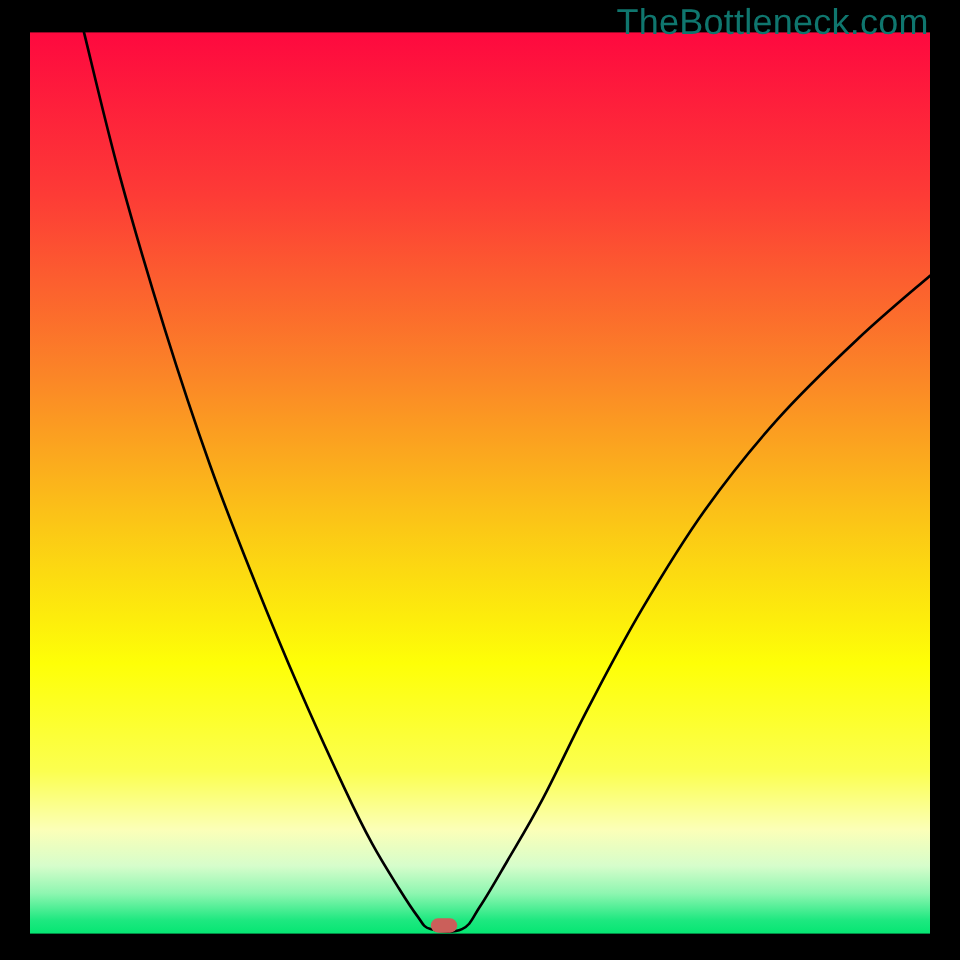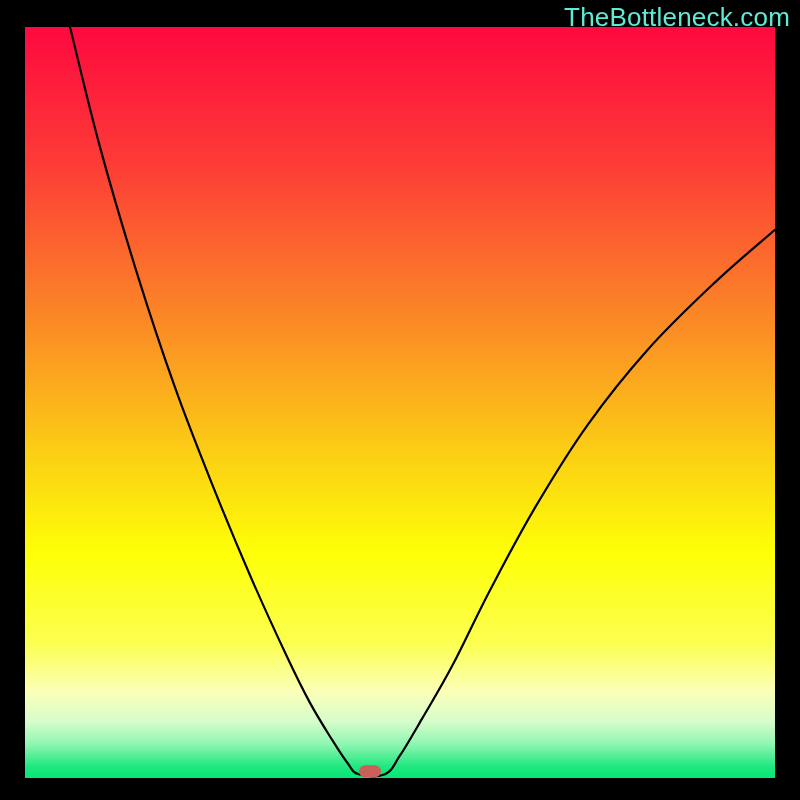--- a/index.html
+++ b/index.html
@@ -13,24 +13,24 @@
   }
   .frame {
     position: relative;
     width: 800px;
     height: 800px;
     background: #000;
   }
   .watermark {
     position: absolute;
     top: 2px;
-    right: 10px;
-    font-size: 26px;
+    right: 26px;
+    font-size: 30px;
     font-weight: 500;
-    color: #5eead4;
+    color: #0f766e;
     letter-spacing: 0.2px;
     z-index: 5;
   }
   svg {
     display: block;
   }
 </style>
 </head>
 <body>
 

